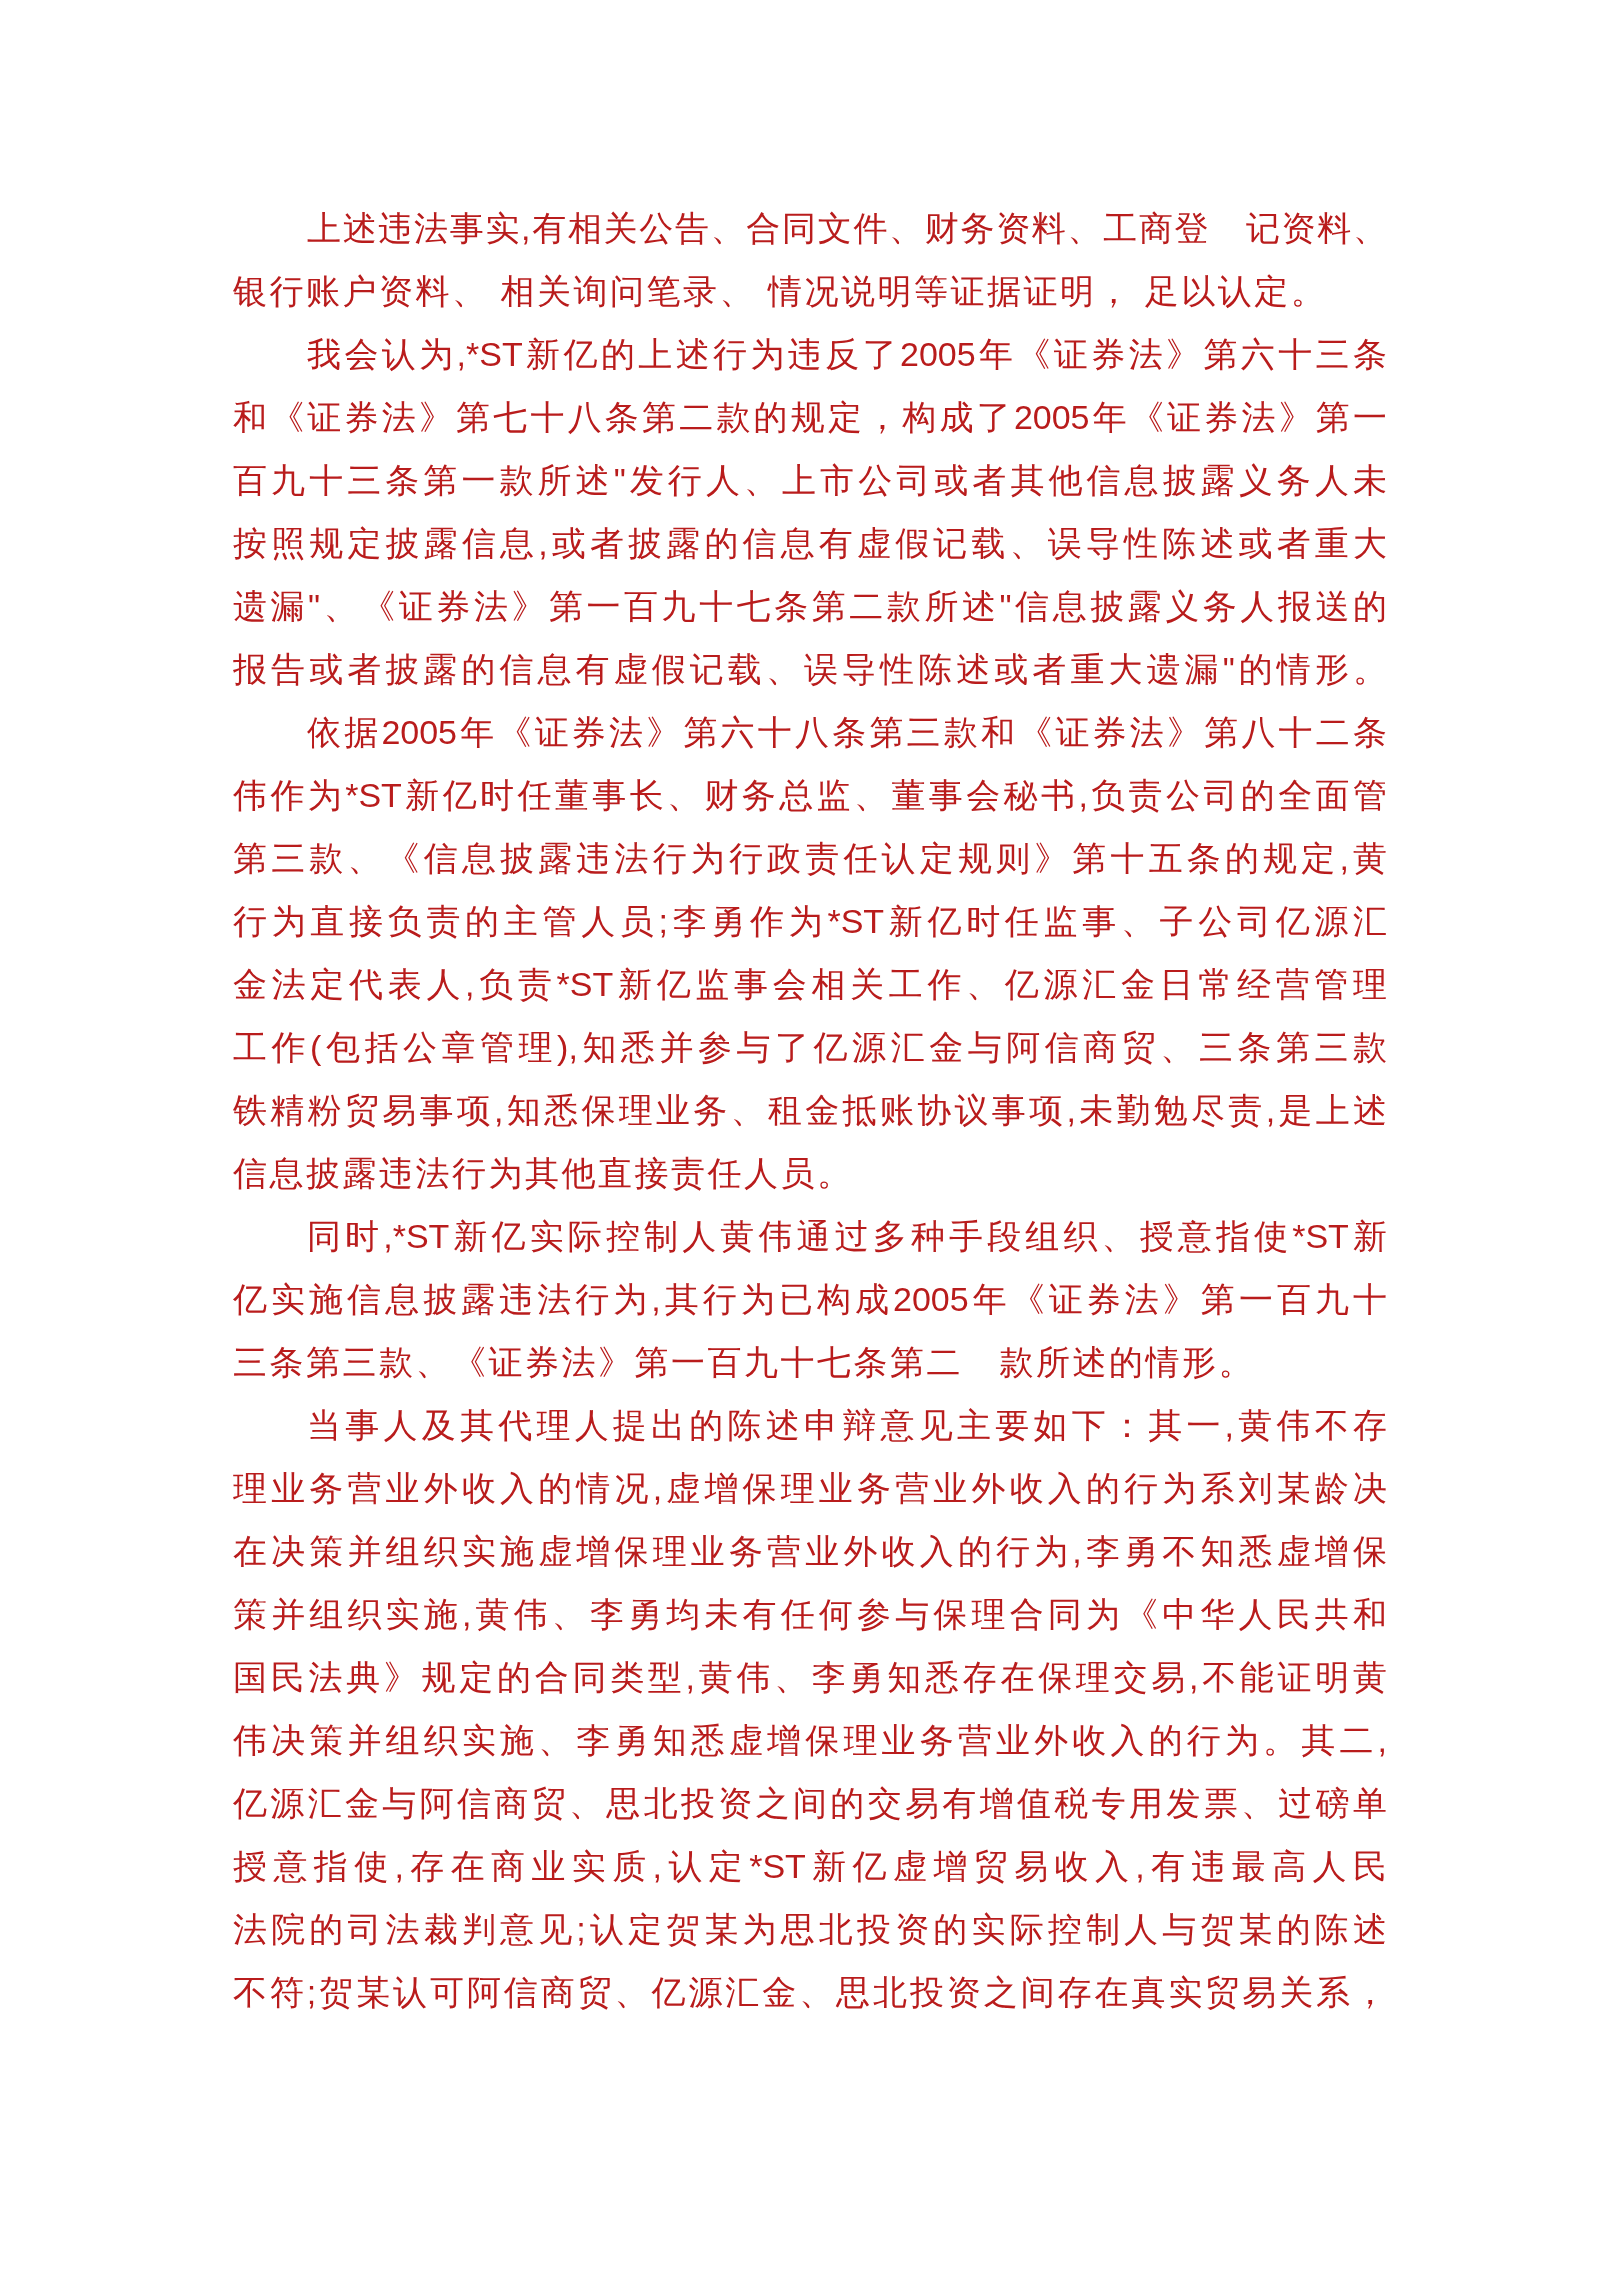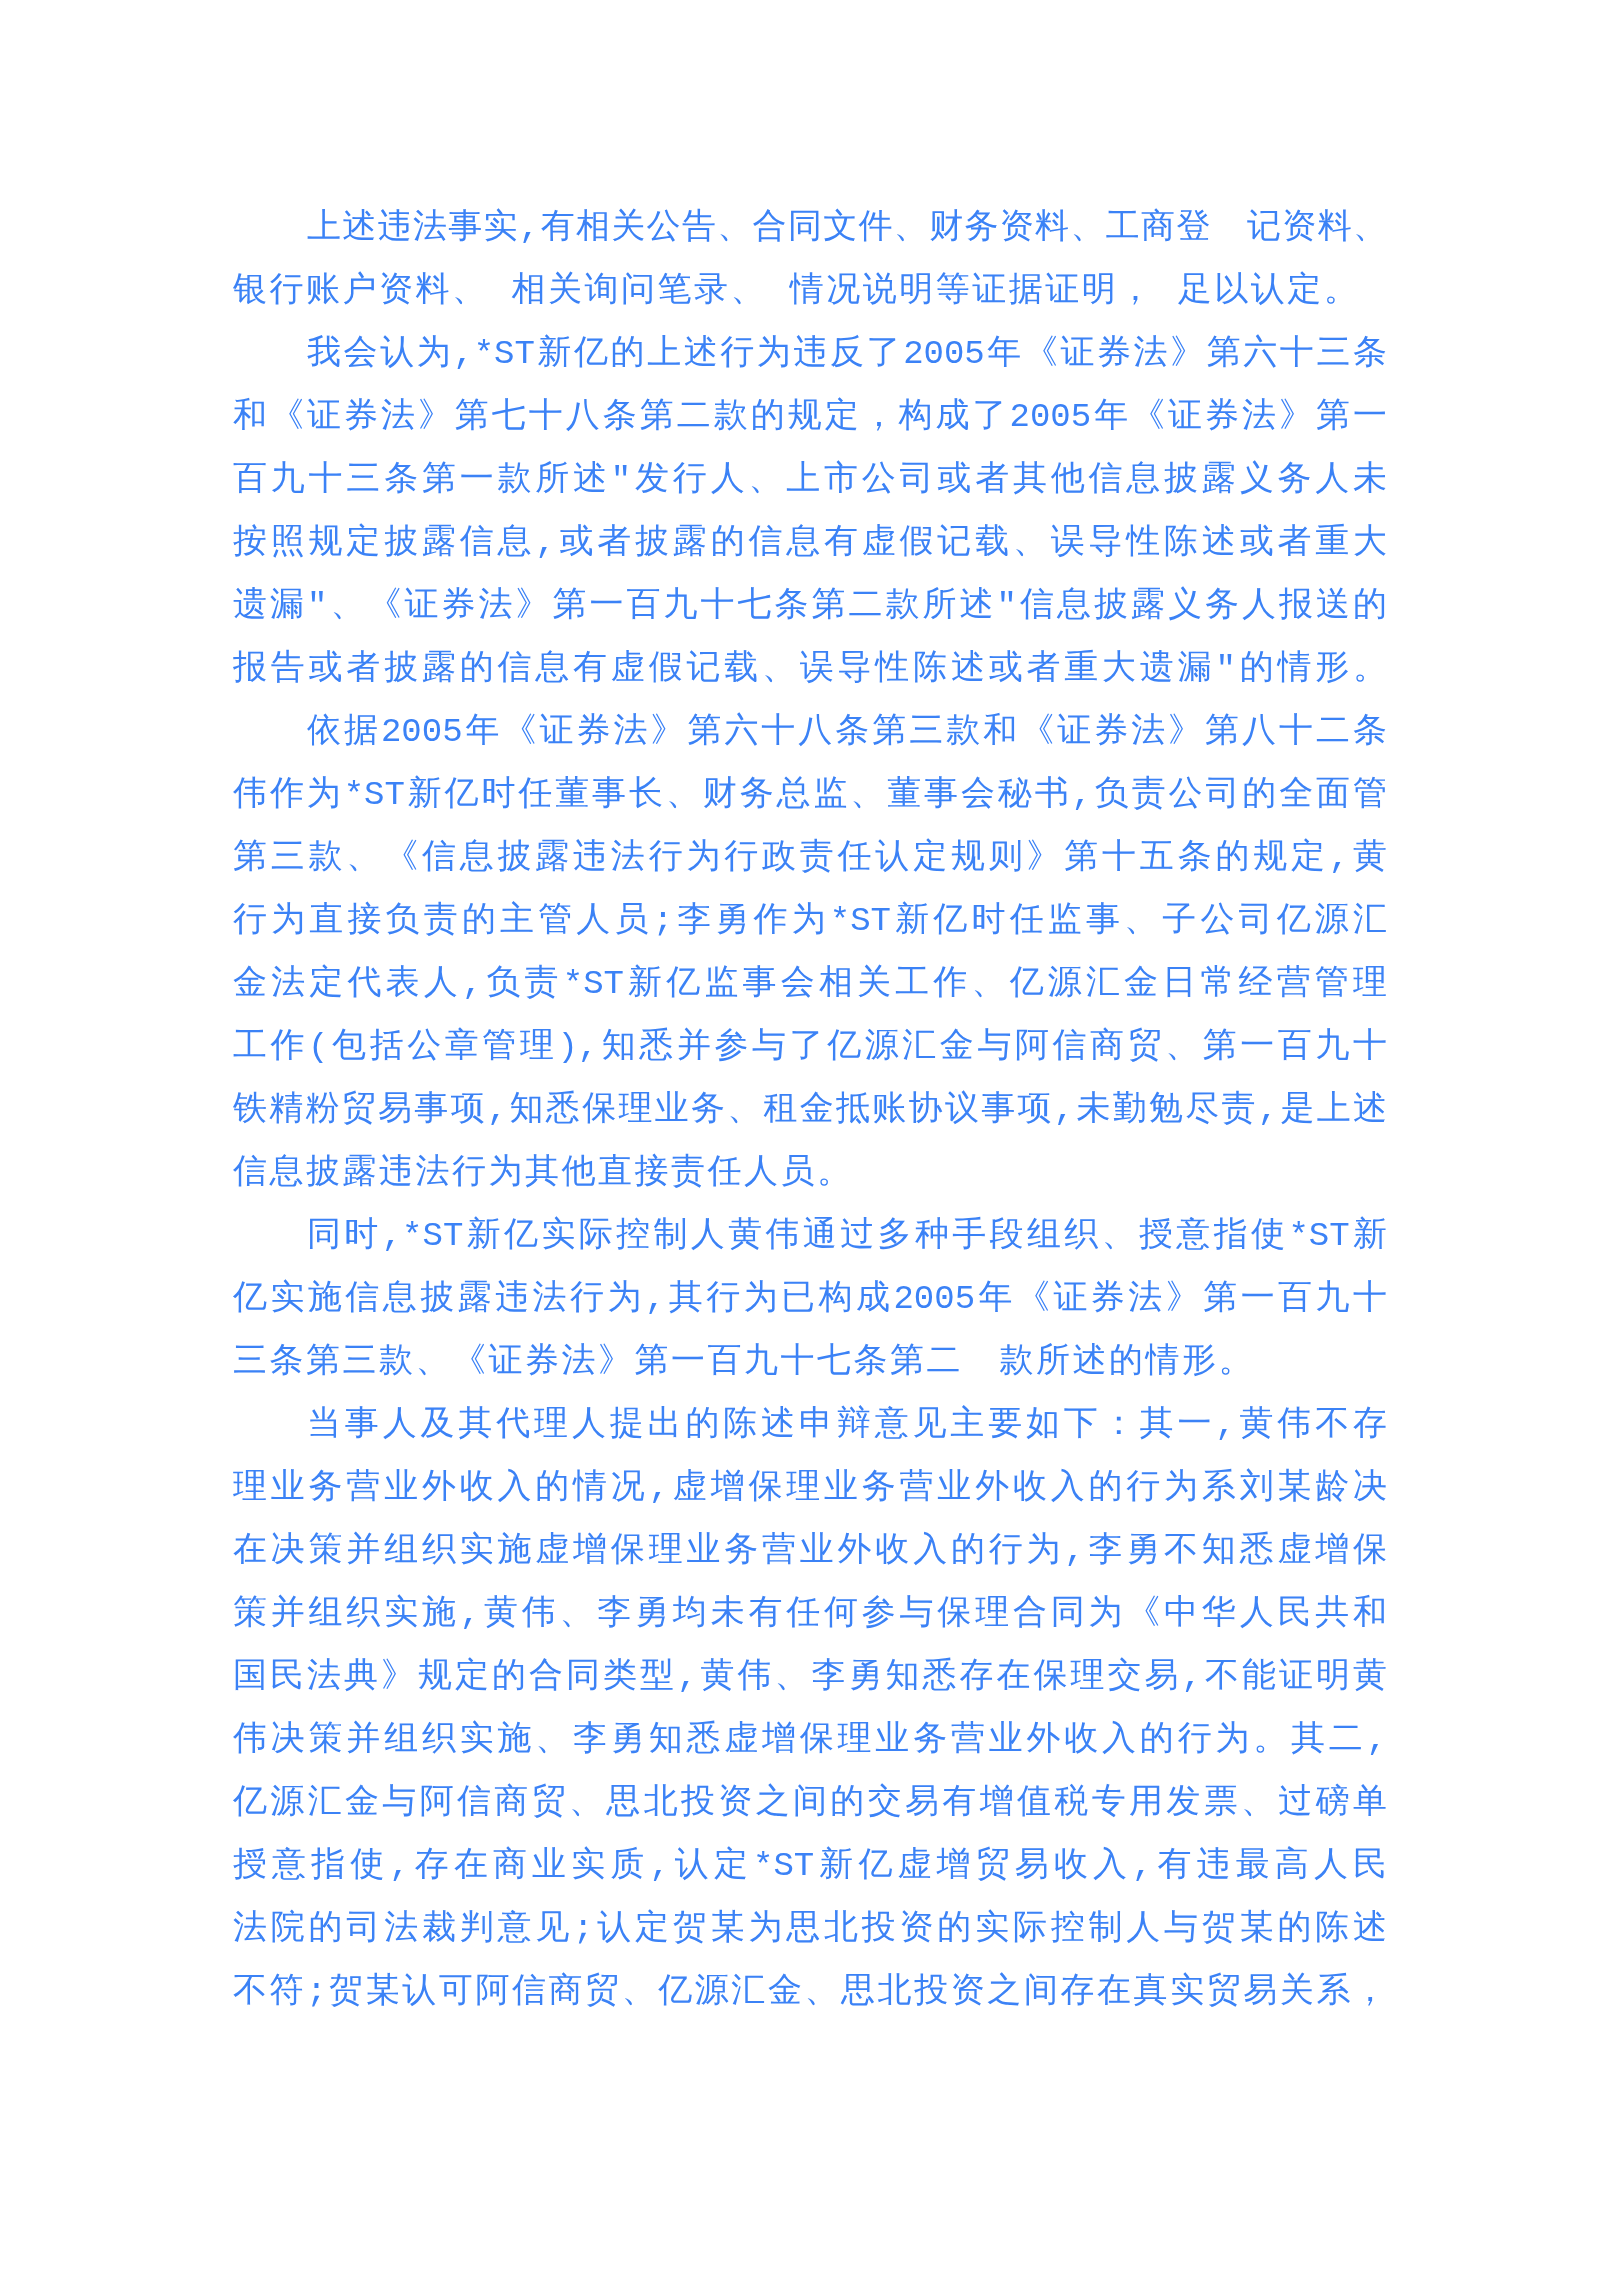--- a/index.html
+++ b/index.html
@@ -18,23 +18,23 @@
     left: 0; top: 0;
     width: 1623px;
     height: 2295px;
     background: #ffffff;
   }
   .text-block {
     position: absolute;
     left: 233px;
     top: 197px;
     width: 1154px;
-    font-family: Liberation Mono, monospace;
+    font-family: Liberation Sans, sans-serif;
     font-size: 34px;
-    color: #3b82f6;
+    color: #b91c1c;
   }
   .ln {
     height: 63px;
     line-height: 63px;
     text-align: justify;
     text-align-last: justify;
     overflow: hidden;
     white-space: nowrap;
   }
   .ln.indent {
@@ -61,21 +61,21 @@
     <div class="ln">百九十三条第一款所述"发行人、上市公司或者其他信息披露义务人未</div>
     <div class="ln">按照规定披露信息,或者披露的信息有虚假记载、误导性陈述或者重大</div>
     <div class="ln">遗漏"、《证券法》第一百九十七条第二款所述"信息披露义务人报送的</div>
     <div class="ln">报告或者披露的信息有虚假记载、误导性陈述或者重大遗漏"的情形。</div>
 
     <div class="ln indent">依据2005年《证券法》第六十八条第三款和《证券法》第八十二条</div>
     <div class="ln">伟作为*ST新亿时任董事长、财务总监、董事会秘书,负责公司的全面管</div>
     <div class="ln">第三款、《信息披露违法行为行政责任认定规则》第十五条的规定,黄</div>
     <div class="ln">行为直接负责的主管人员;李勇作为*ST新亿时任监事、子公司亿源汇</div>
     <div class="ln">金法定代表人,负责*ST新亿监事会相关工作、亿源汇金日常经营管理</div>
-    <div class="ln">工作(包括公章管理),知悉并参与了亿源汇金与阿信商贸、第一百九十</div>
+    <div class="ln">工作(包括公章管理),知悉并参与了亿源汇金与阿信商贸、三条第三款</div>
     <div class="ln">铁精粉贸易事项,知悉保理业务、租金抵账协议事项,未勤勉尽责,是上述</div>
     <div class="ln short">信息披露违法行为其他直接责任人员。</div>
 
     <div class="ln indent">同时,*ST新亿实际控制人黄伟通过多种手段组织、授意指使*ST新</div>
     <div class="ln">亿实施信息披露违法行为,其行为已构成2005年《证券法》第一百九十</div>
     <div class="ln short">三条第三款、《证券法》第一百九十七条第二　款所述的情形。</div>
 
     <div class="ln indent">当事人及其代理人提出的陈述申辩意见主要如下：其一,黄伟不存</div>
     <div class="ln">理业务营业外收入的情况,虚增保理业务营业外收入的行为系刘某龄决</div>
     <div class="ln">在决策并组织实施虚增保理业务营业外收入的行为,李勇不知悉虚增保</div>

